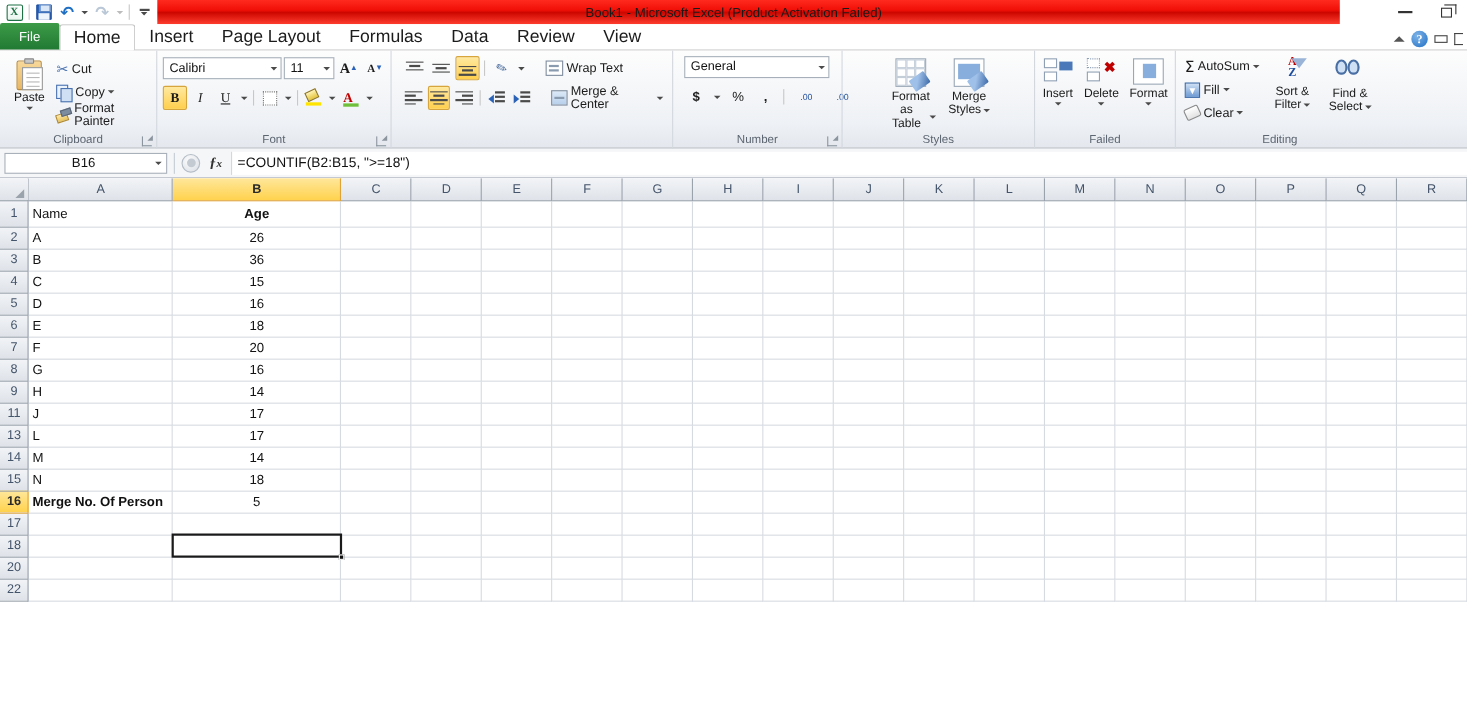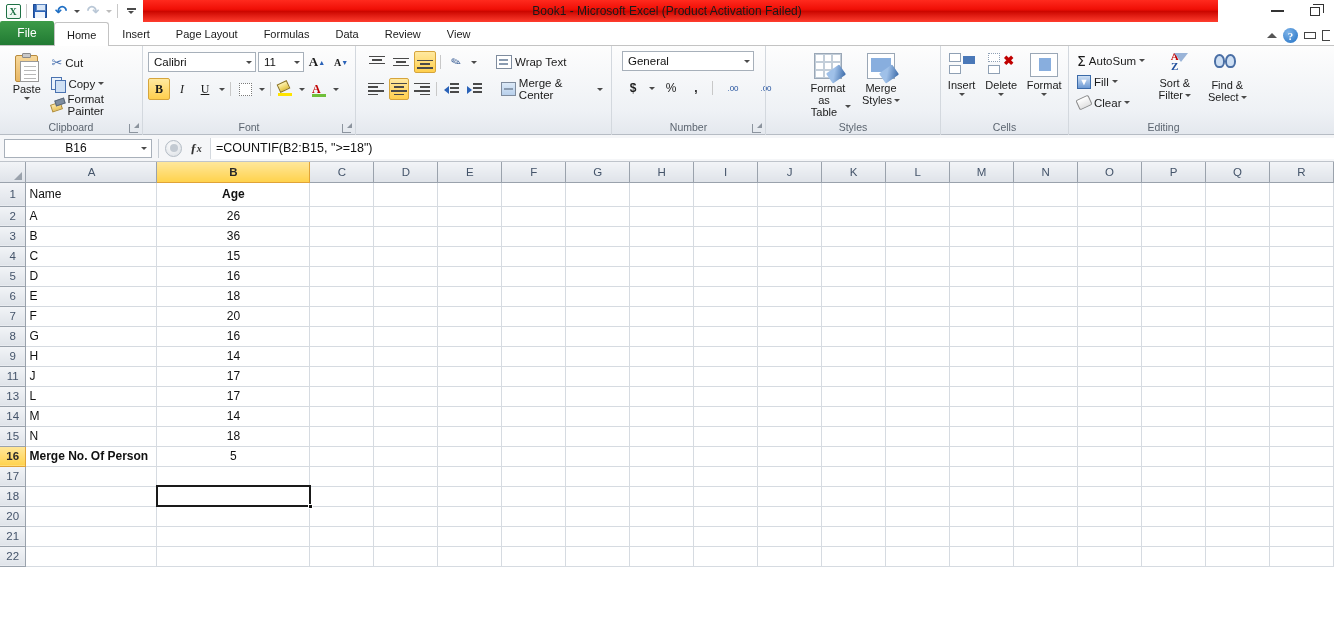--- a/index.html
+++ b/index.html
@@ -93,21 +93,21 @@
   }
   .tab-file {
     width: 54px; height: 24px; background: linear-gradient(180deg,#3d9b48 0%,#217a33 100%);
     color: #fff; font-size: 12px;
     display: flex; align-items: center; justify-content: center;
     border-top-left-radius: 2px; border-top-right-radius: 2px;
   }
   .tab {
     height: 23px; padding: 0 12px;
     display: flex; align-items: center;
-    font-size: 11px; color: #1b1b1b;
+    font-size: 16px; color: #1b1b1b;
     border: 1px solid transparent; border-bottom: none;
   }
   .tab.active {
     background: #fff; border-color: #c3c3c3;
     border-top-left-radius: 3px; border-top-right-radius: 3px;
     margin-bottom: -1px; height: 24px; position: relative; z-index: 2;
   }
   .tabs-right {
     margin-left: auto; display: flex; align-items: center; gap: 6px;
     padding-right: 4px; padding-bottom: 2px;
@@ -751,21 +751,21 @@
       </div>
       <div class="btn-big" style="width:42px;">
         <div class="cellicon" style="margin-bottom:2px;height:24px;">
             <div class="blue" style="width:12px;height:13px;left:8px;"></div>
           </div>
         <span>Format</span>
         <div class="caret-sm" style="margin-top:2px;"></div>
       </div>
     </div>
     <div class="rg-title">
-      <span>Cells</span>
+      <span>Failed</span>
     </div>
   </div>
 
   <div class="rgroup" style="width:190px;">
     <div class="rg-body" style="padding-top:4px;gap:2px;">
       <div class="col3" style="width:74px;">
         <div class="btn-sm">
           <span class="sigma">Σ</span>
           <span>AutoSum</span>
           <div class="caret-sm"></div>
@@ -1200,41 +1200,20 @@
           <td class="cell" style="height: 20px;"></td>
           <td class="cell" style="height: 20px;"></td>
           <td class="cell" style="height: 20px;"></td>
           <td class="cell" style="height: 20px;"></td>
           <td class="cell" style="height: 20px;"></td>
           <td class="cell" style="height: 20px;"></td>
           <td class="cell" style="height: 20px;"></td>
           <td class="cell" style="height: 20px;"></td>
         </tr>
         <tr>
-          <td class="rowh" style="height: 20px;">21</td>
-          <td class="cell" style="height: 20px;"></td>
-          <td class="cell num" style="height: 20px;"></td>
-          <td class="cell" style="height: 20px;"></td>
-          <td class="cell" style="height: 20px;"></td>
-          <td class="cell" style="height: 20px;"></td>
-          <td class="cell" style="height: 20px;"></td>
-          <td class="cell" style="height: 20px;"></td>
-          <td class="cell" style="height: 20px;"></td>
-          <td class="cell" style="height: 20px;"></td>
-          <td class="cell" style="height: 20px;"></td>
-          <td class="cell" style="height: 20px;"></td>
-          <td class="cell" style="height: 20px;"></td>
-          <td class="cell" style="height: 20px;"></td>
-          <td class="cell" style="height: 20px;"></td>
-          <td class="cell" style="height: 20px;"></td>
-          <td class="cell" style="height: 20px;"></td>
-          <td class="cell" style="height: 20px;"></td>
-          <td class="cell" style="height: 20px;"></td>
-        </tr>
-        <tr>
           <td class="rowh" style="height: 20px;">22</td>
           <td class="cell" style="height: 20px;"></td>
           <td class="cell num" style="height: 20px;"></td>
           <td class="cell" style="height: 20px;"></td>
           <td class="cell" style="height: 20px;"></td>
           <td class="cell" style="height: 20px;"></td>
           <td class="cell" style="height: 20px;"></td>
           <td class="cell" style="height: 20px;"></td>
           <td class="cell" style="height: 20px;"></td>
           <td class="cell" style="height: 20px;"></td>

